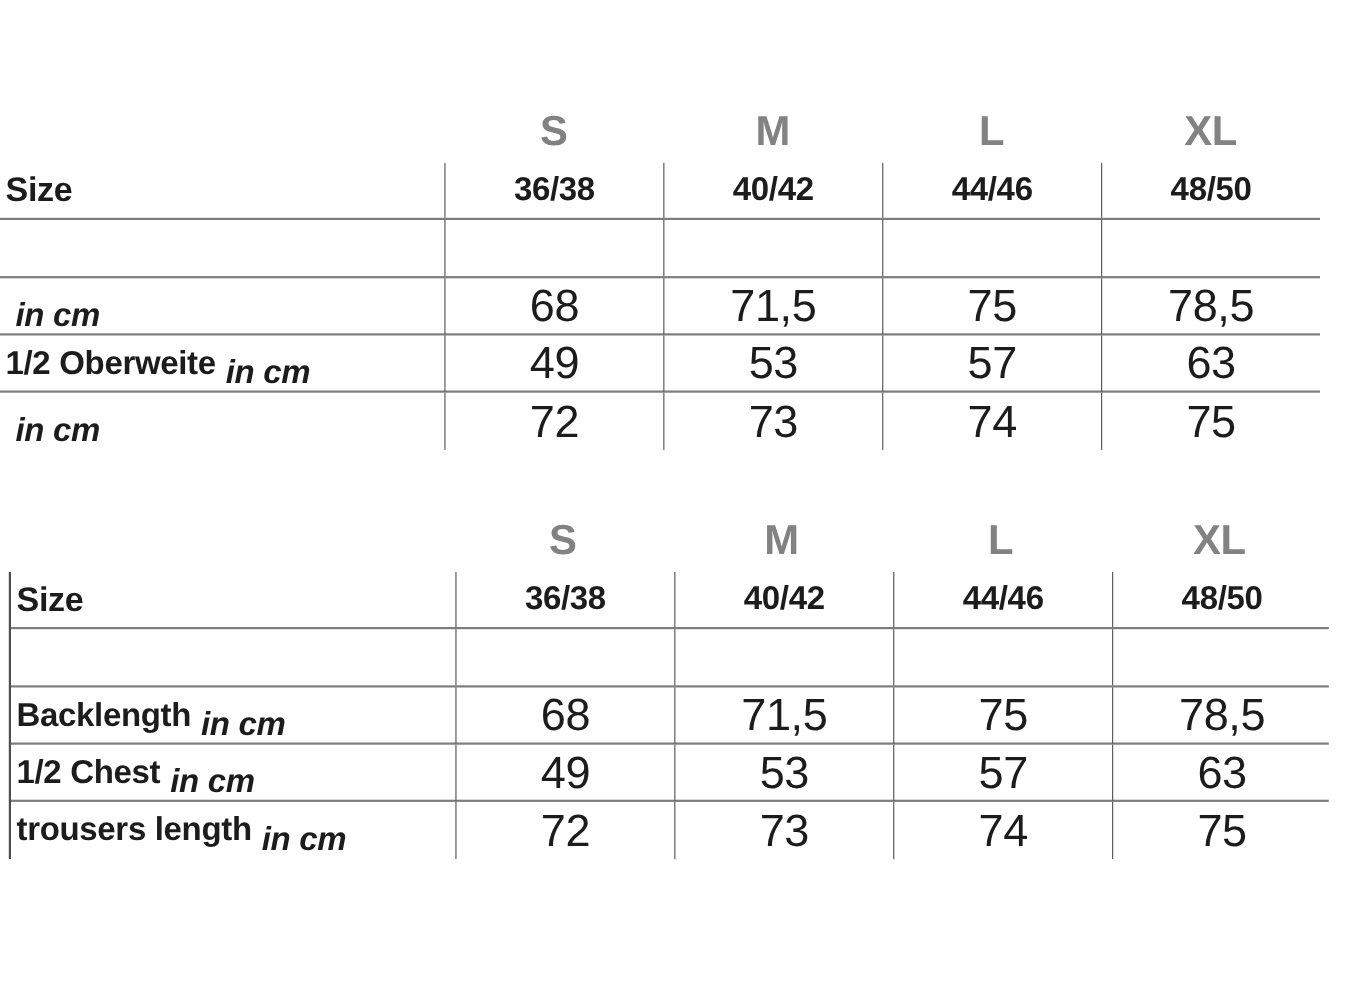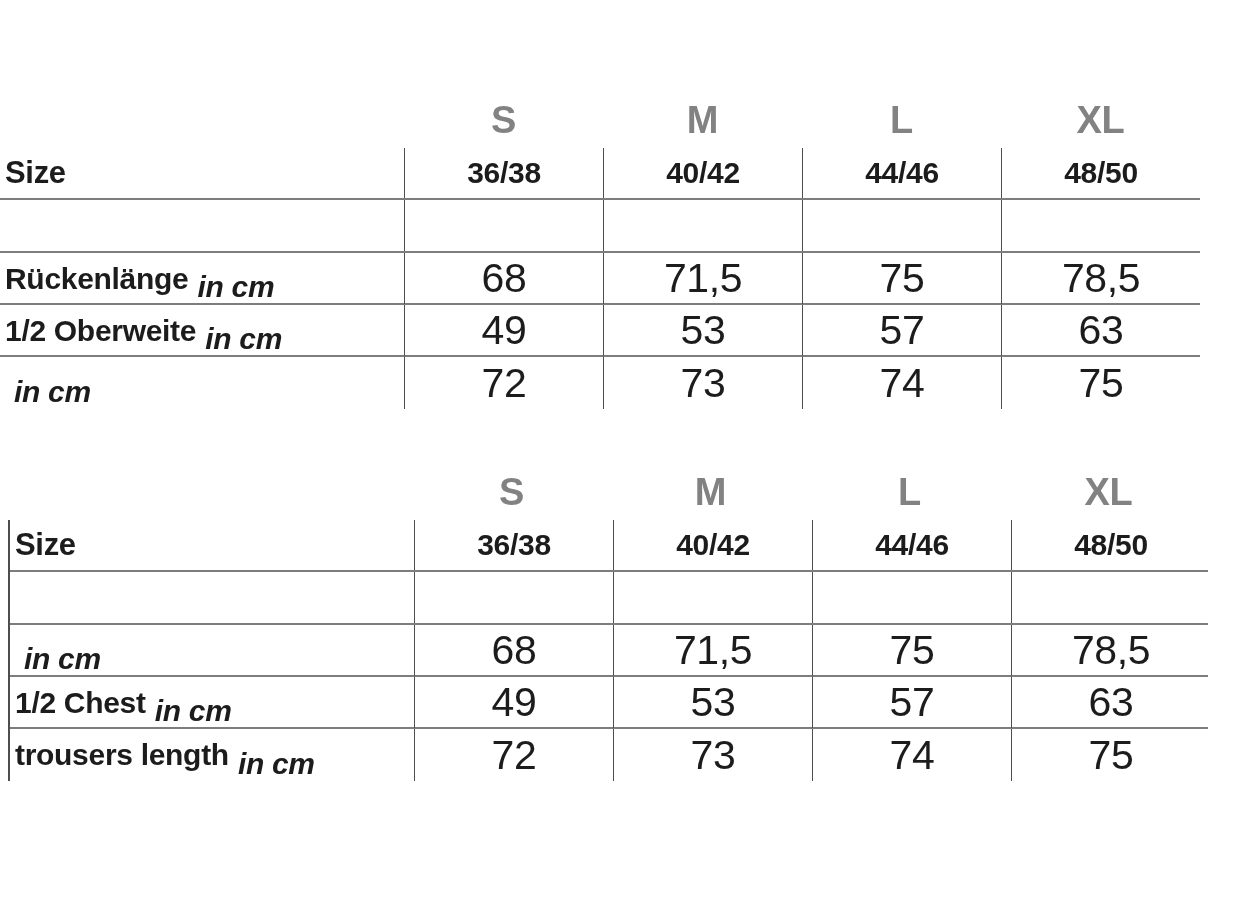--- a/index.html
+++ b/index.html
@@ -103,21 +103,20 @@
       </div>
       <div class="row empty-row hline">
         <div class="cell"></div>
         <div class="cell vcell"></div>
         <div class="cell vcell"></div>
         <div class="cell vcell"></div>
         <div class="cell vcell"></div>
       </div>
       <div class="row data-row hline">
         <div class="cell lbl">
-          <span>Rückenlänge</span>
           <span class="unit">in cm</span>
         </div>
         <div class="cell val vcell">68</div>
         <div class="cell val vcell">71,5</div>
         <div class="cell val vcell">75</div>
         <div class="cell val vcell">78,5</div>
       </div>
       <div class="row data-row hline">
         <div class="cell lbl">
           <span>1/2 Oberweite</span>
@@ -158,20 +157,21 @@
       </div>
       <div class="row empty-row hline">
         <div class="cell"></div>
         <div class="cell vcell"></div>
         <div class="cell vcell"></div>
         <div class="cell vcell"></div>
         <div class="cell vcell"></div>
       </div>
       <div class="row data-row hline">
         <div class="cell lbl">
+          <span>Backlength</span>
           <span class="unit">in cm</span>
         </div>
         <div class="cell val vcell">68</div>
         <div class="cell val vcell">71,5</div>
         <div class="cell val vcell">75</div>
         <div class="cell val vcell">78,5</div>
       </div>
       <div class="row data-row hline">
         <div class="cell lbl">
           <span>1/2 Chest</span>

